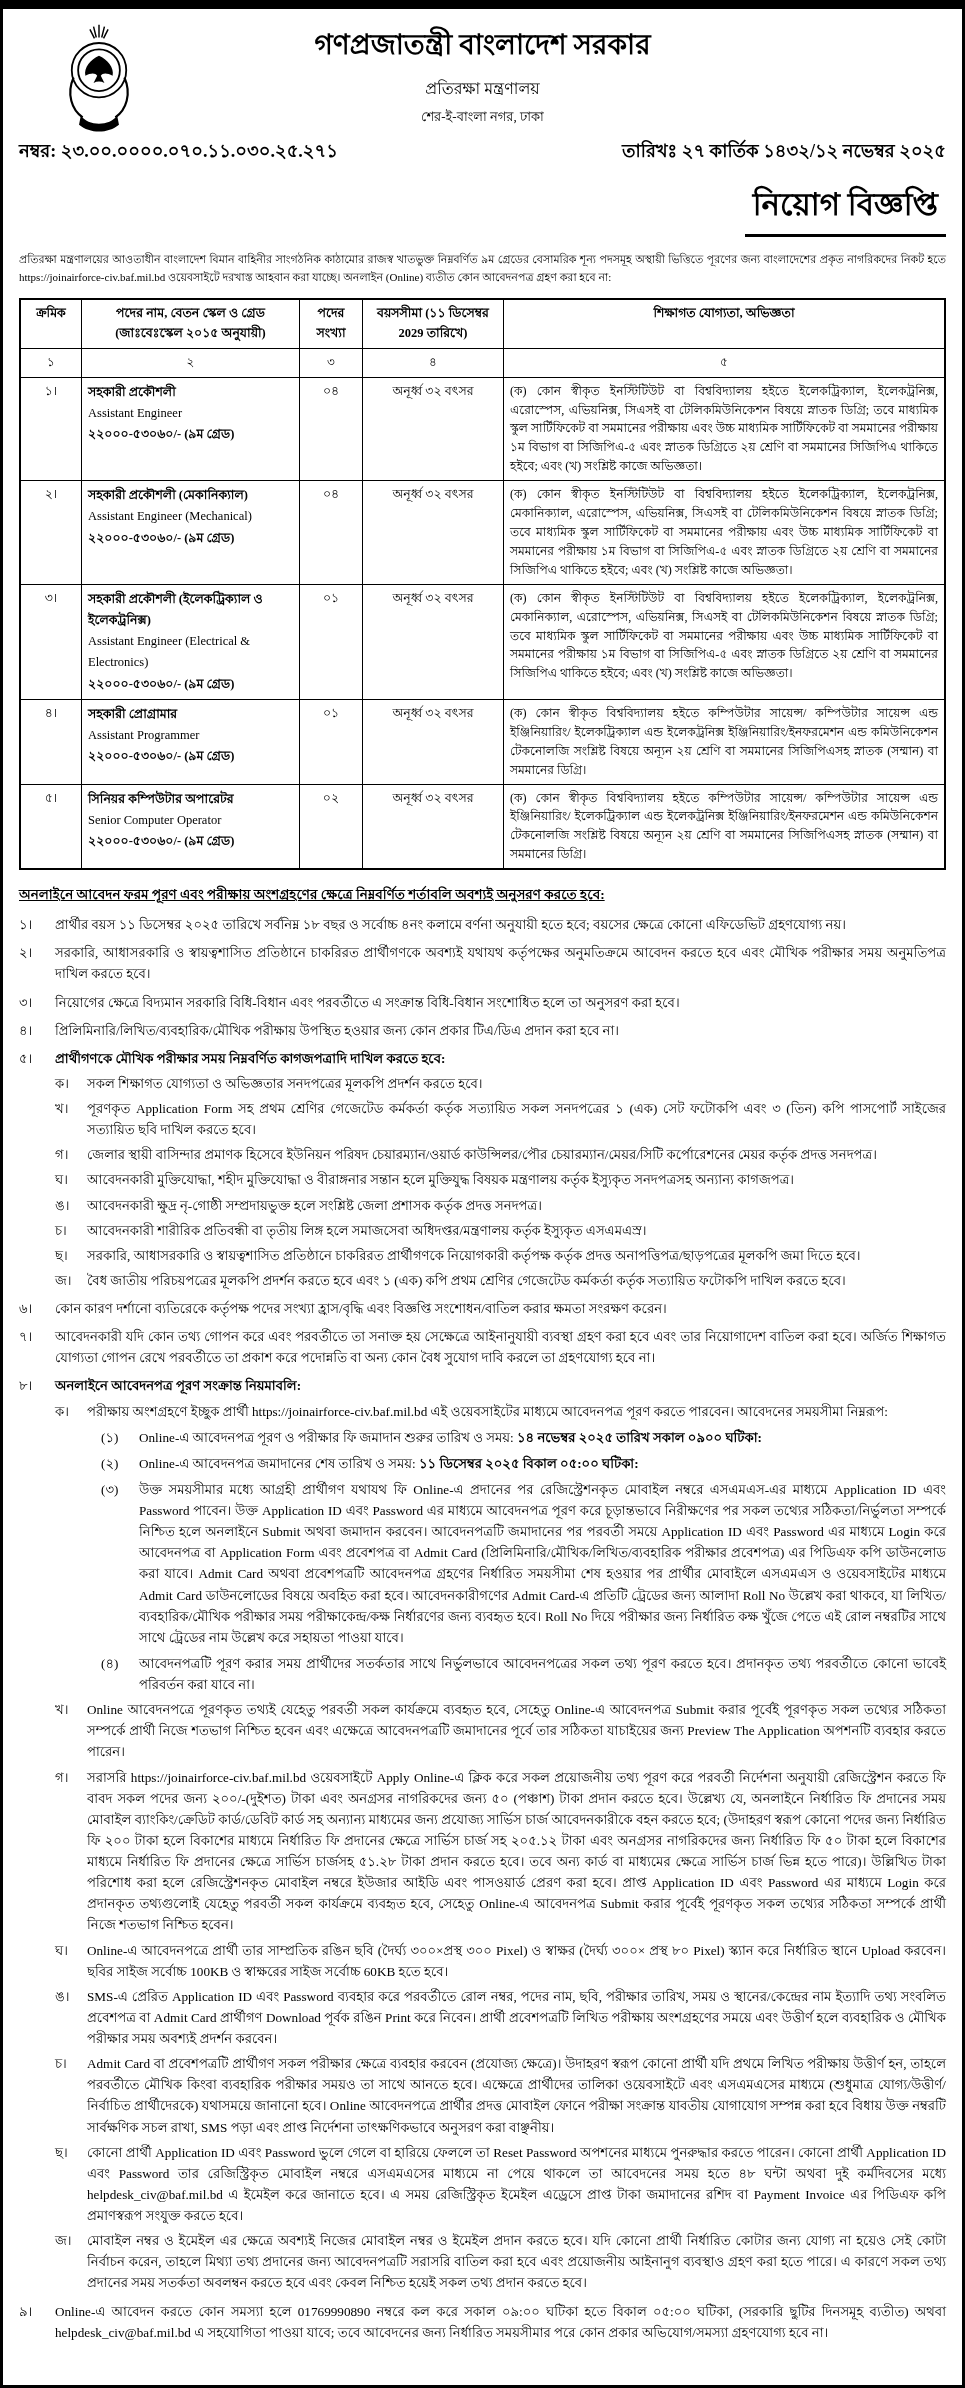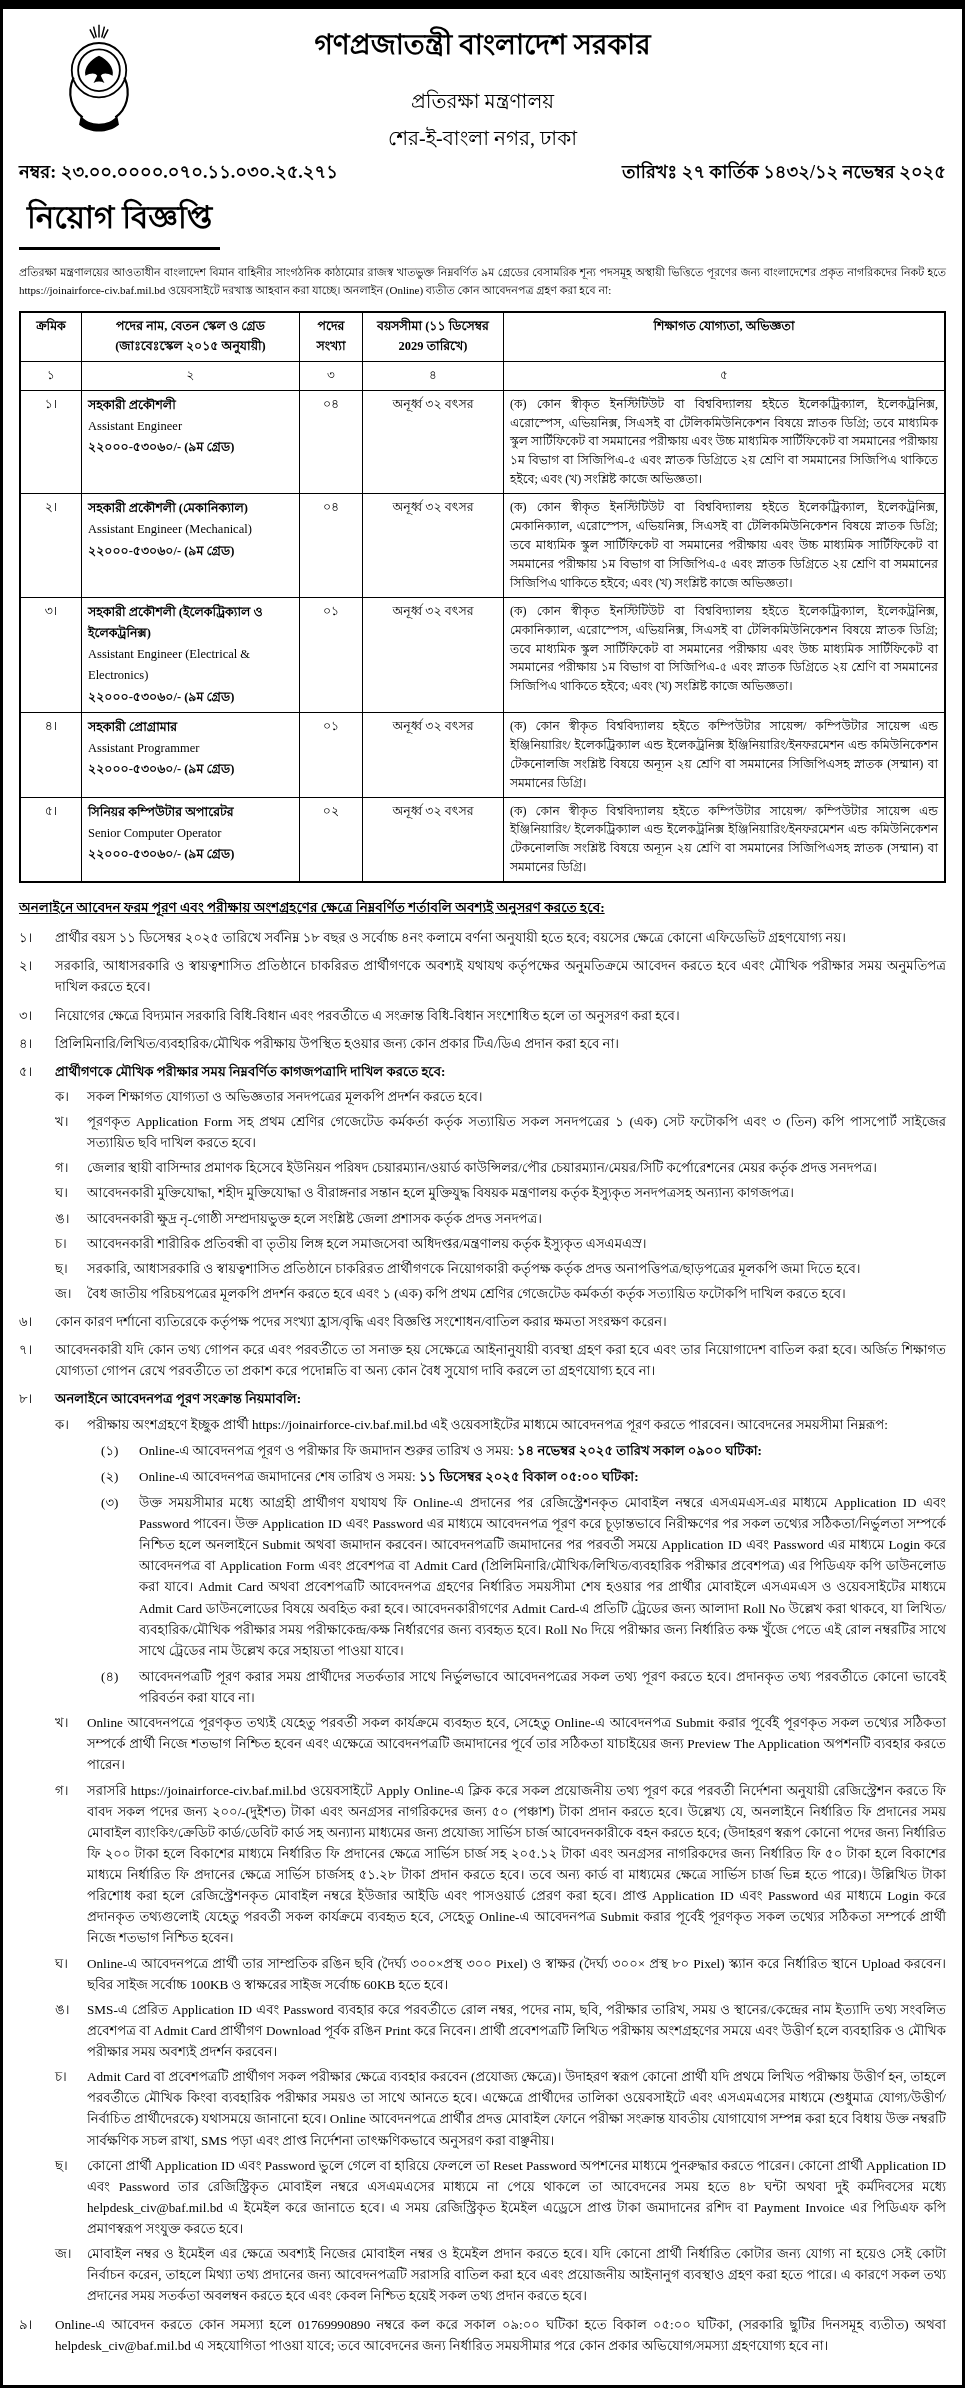--- a/index.html
+++ b/index.html
@@ -6,26 +6,26 @@
   .page{width:965px;min-height:2388px;box-sizing:border-box;background:#fff;color:#000;
         font-family:"Liberation Serif","DejaVu Serif",serif;
         border-left:3px solid #000;border-right:3px solid #000;border-bottom:3px solid #000;}
   .topbar{height:9px;background:#000;}
   .inner{padding:8px 16px 14px 16px;}
 
   
   .hdr{position:relative;text-align:center;min-height:118px;}
   .crest{position:absolute;left:34px;top:6px;width:92px;height:118px;}
   .govt{font-size:28px;font-weight:bold;padding-top:6px;}
-  .ministry{font-size:20px;margin-top:16px;}
-  .addr{font-size:20px;margin-top:4px;}
+  .ministry{font-size:16px;margin-top:6px;}
+  .addr{font-size:13px;margin-top:4px;}
 
   .meta{display:flex;justify-content:space-between;font-size:18px;font-weight:bold;margin-top:2px;}
 
-  .titlewrap{text-align:left;margin-top:4px;}
+  .titlewrap{text-align:right;margin-top:12px;}
   .title{display:inline-block;font-size:31px;font-weight:bold;border-bottom:3px solid #000;padding:0 8px 2px 8px;}
   .subtitlewrap{text-align:center;margin-top:6px;}
   .subtitle{display:inline-block;font-size:21px;font-weight:bold;border-bottom:2px solid #000;padding:0 4px 1px 4px;}
 
   .intro{font-size:11px;line-height:1.62;text-align:justify;margin-top:14px;}
 
   
   table.posts{width:100%;border-collapse:collapse;margin-top:10px;font-size:12.5px;border:2px solid #000;}
   table.posts th,table.posts td{border:1.5px solid #000;padding:4px 6px;vertical-align:top;}
   table.posts th{font-weight:bold;text-align:center;vertical-align:top;}

